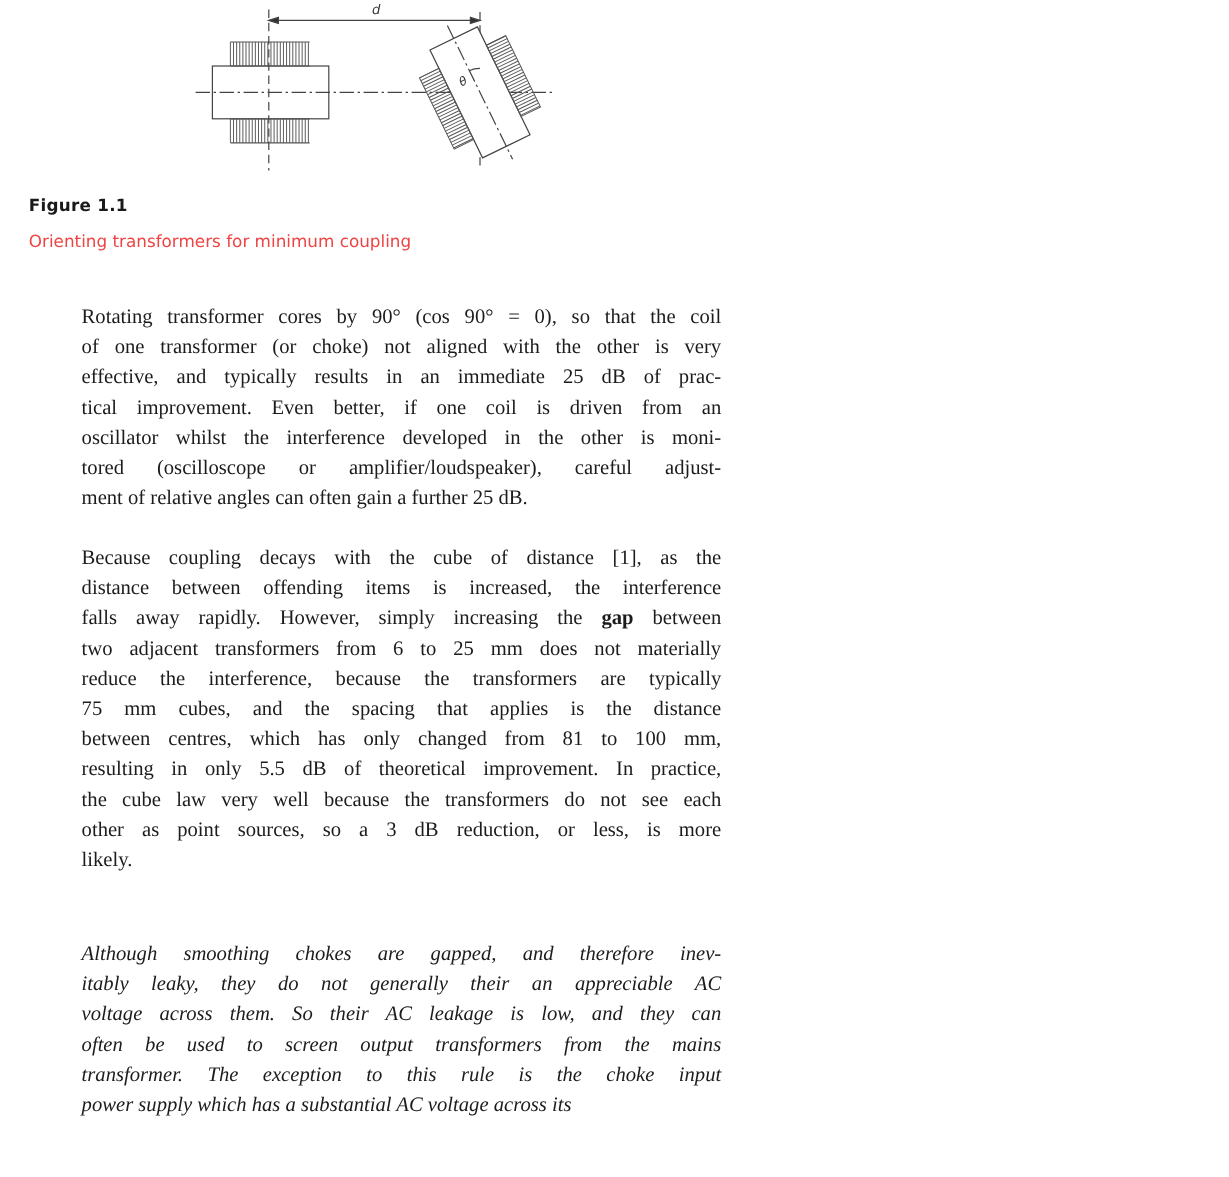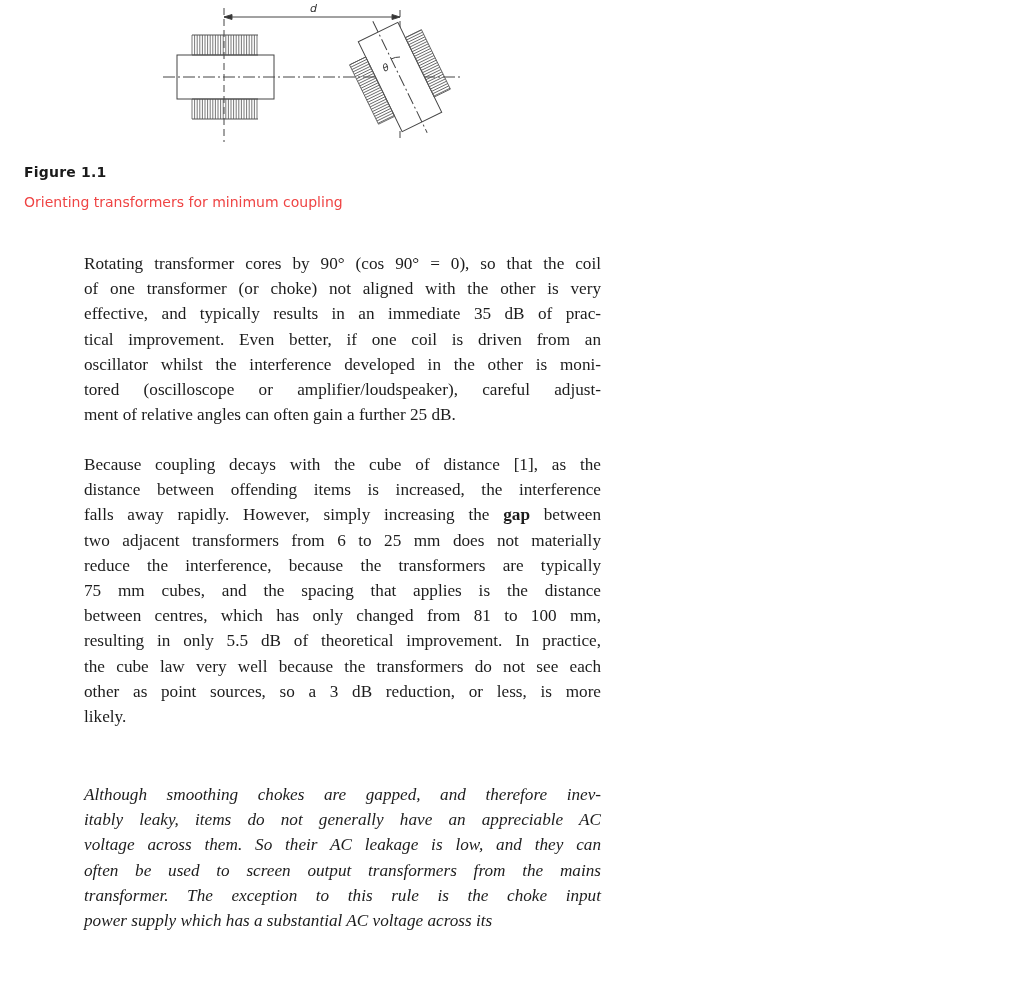--- a/index.html
+++ b/index.html
@@ -12,21 +12,21 @@
   }
   .caption-text {
     position: absolute; left: 24px; top: 194px;
     font-family: "DejaVu Sans", sans-serif; font-size: 14px; color: #ef4444;
   }
   .para {
     position: absolute; left: 68px; width: 533px;
     font-family: "Liberation Serif", serif; font-size: 17.2px; line-height: 25.2px;
     color: #1c1c1c; text-align: justify; text-align-last: left; margin: 0;
   }
-  .para .line { display: block; text-align: justify; text-align-last: justify; white-space: nowrap; margin-left: 16px; }
+  .para .line { display: block; text-align: justify; text-align-last: justify; white-space: nowrap; }
   .para .line.last { text-align-last: left; }
   #p1 { top: 251px; }
   #p2 { top: 452px; }
   #p3 { top: 782px; font-style: italic; }
 </style>
 </head>
 <body>
 
 <svg id="figure" viewBox="0 0 520 150" xmlns="http://www.w3.org/2000/svg">
   <g stroke="#444" fill="none" stroke-width="1">
@@ -171,39 +171,39 @@
   <text x="310" y="12" font-family="DejaVu Sans, sans-serif" font-style="italic" font-size="11" fill="#333">d</text>
   <text x="383" y="71" font-family="DejaVu Sans, sans-serif" font-style="italic" font-size="10" fill="#333" transform="rotate(-26 386 68)">θ</text>
 </svg>
 
 <div class="caption-title">Figure 1.1</div>
 <div class="caption-text">Orienting transformers for minimum coupling</div>
 
 <div class="para" id="p1">
     <span class="line">Rotating transformer cores by 90° (cos 90° = 0), so that the coil</span>
     <span class="line">of one transformer (or choke) not aligned with the other is very</span>
-    <span class="line">effective, and typically results in an immediate 35 dB of prac-</span>
+    <span class="line">effective, and typically results in an immediate 25 dB of prac-</span>
     <span class="line">tical improvement. Even better, if one coil is driven from an</span>
     <span class="line">oscillator whilst the interference developed in the other is moni-</span>
     <span class="line">tored (oscilloscope or amplifier/loudspeaker), careful adjust-</span>
     <span class="line last">ment of relative angles can often gain a further 25 dB.</span>
   </div>
 <div class="para" id="p2">
     <span class="line">Because coupling decays with the cube of distance [1], as the</span>
     <span class="line">distance between offending items is increased, the interference</span>
     <span class="line">falls away rapidly. However, simply increasing the <b>gap</b> between</span>
     <span class="line">two adjacent transformers from 6 to 25 mm does not materially</span>
     <span class="line">reduce the interference, because the transformers are typically</span>
     <span class="line">75 mm cubes, and the spacing that applies is the distance</span>
     <span class="line">between centres, which has only changed from 81 to 100 mm,</span>
     <span class="line">resulting in only 5.5 dB of theoretical improvement. In practice,</span>
     <span class="line">the cube law very well because the transformers do not see each</span>
     <span class="line">other as point sources, so a 3 dB reduction, or less, is more</span>
     <span class="line last">likely.</span>
   </div>
 <div class="para" id="p3">
     <span class="line">Although smoothing chokes are gapped, and therefore inev-</span>
-    <span class="line">itably leaky, items do not generally have an appreciable AC</span>
+    <span class="line">itably leaky, they do not generally their an appreciable AC</span>
     <span class="line">voltage across them. So their AC leakage is low, and they can</span>
     <span class="line">often be used to screen output transformers from the mains</span>
     <span class="line">transformer. The exception to this rule is the choke input</span>
     <span class="line last">power supply which has a substantial AC voltage across its</span>
   </div>
 
 </body></html>

